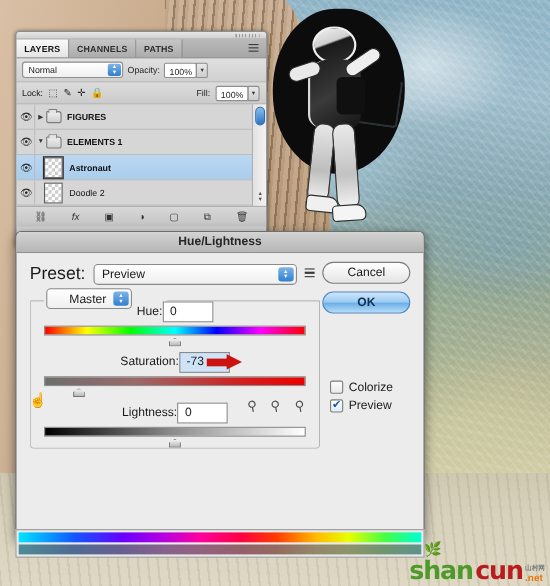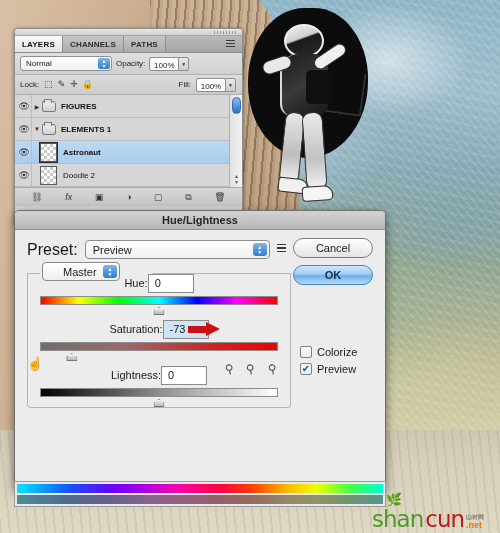--- a/index.html
+++ b/index.html
@@ -384,21 +384,21 @@
       #94606a 55%, #946a5f 64%, #94886a 74%, #8e9469 82%, #6f9470 91%, #5d948c 100%);
   }
 
   
   .wm {
     position:absolute; right:4px; bottom:2px; width:124px; height:40px;
     display:flex; align-items:flex-end; gap:2px;
   }
   .wm-leaf { position:absolute; left:14px; top:1px; font-size:13px; color:#5aa02c; }
   .wm-text {
-    font-size:23px; font-weight:normal; letter-spacing:-1px;
+    font-size:23px; font-weight:bold; letter-spacing:-1px;
     font-family:"DejaVu Sans", sans-serif; line-height:1;
   }
   .wm-a { color:#4e9a28; }
   .wm-b { color:#b91c1c; }
   .wm-net {
     font-size:9px; color:#e8770d; font-weight:bold;
     display:flex; flex-direction:column; line-height:8px; padding-bottom:2px;
   }
   .wm-cn { font-size:6px; color:#7a7a7a; }
 </style>

